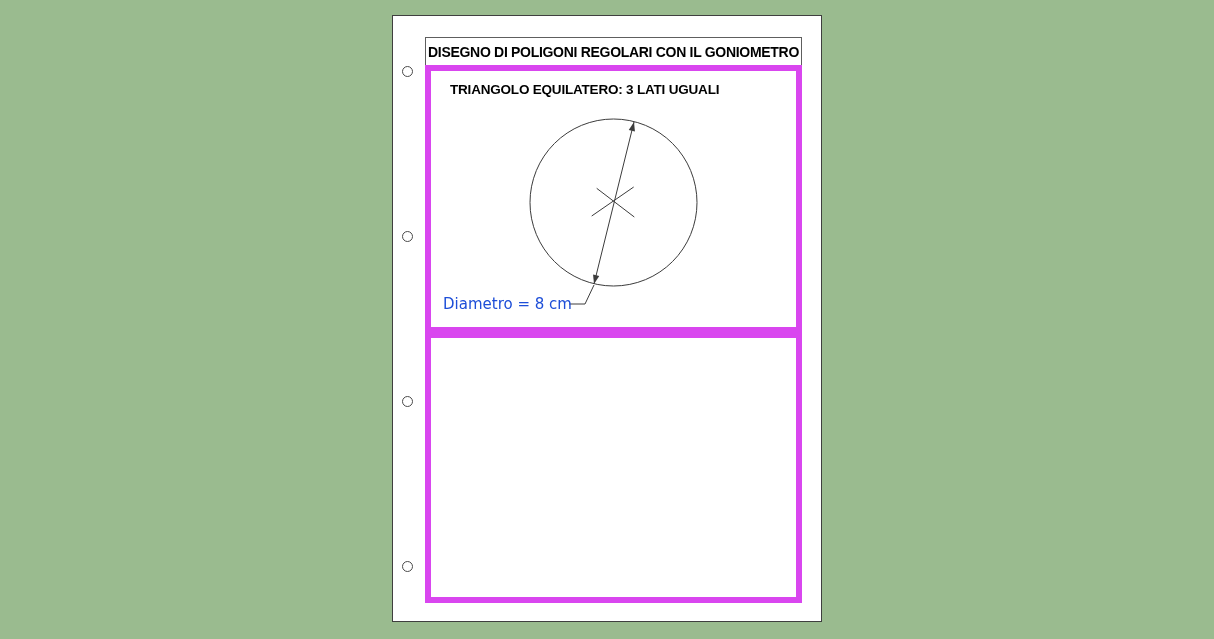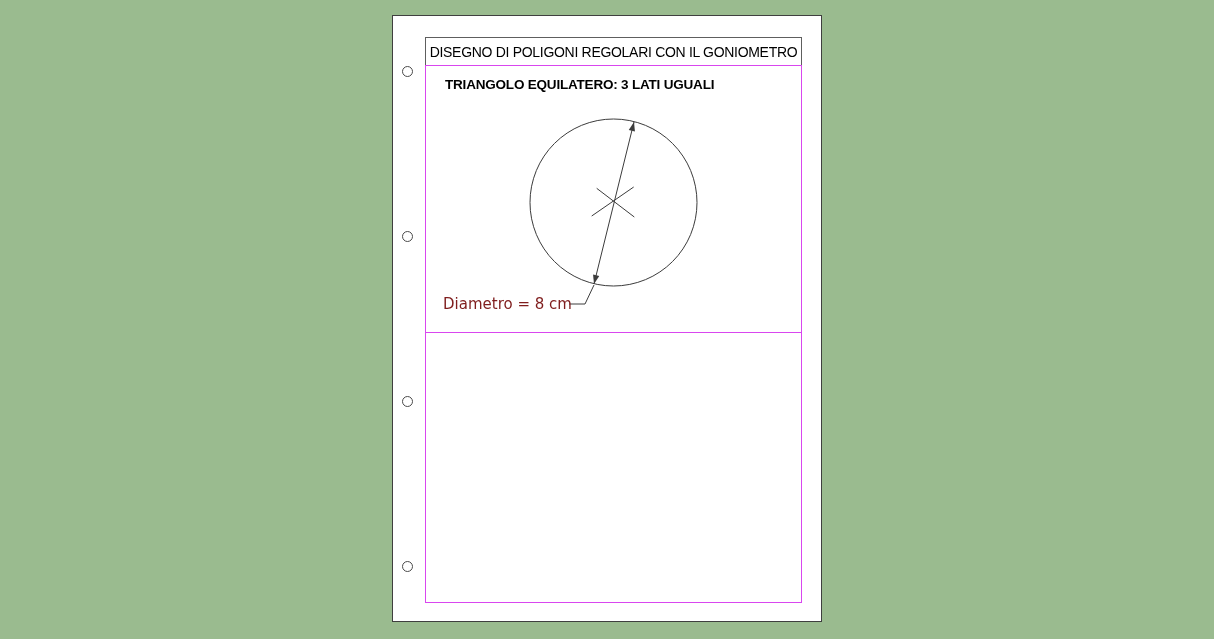--- a/index.html
+++ b/index.html
@@ -31,31 +31,31 @@
   .hole.h1 { top: 50px; }
   .hole.h2 { top: 215px; }
   .hole.h3 { top: 380px; }
   .hole.h4 { top: 545px; }
   .title-box {
     position: absolute;
     left: 32px; top: 21px;
     width: 377px; height: 29px;
     border: 1px solid #5E5E5E;
     display: flex; align-items: center; justify-content: center;
-    font-weight: normal;
+    font-weight: bold;
     font-size: 14px;
     letter-spacing: -0.3px;
     color: #000000;
     white-space: nowrap;
   }
   .section-box {
     position: absolute;
     left: 32px;
     width: 377px;
-    border: 1px solid #d946ef;
+    border: 6px solid #d946ef;
     background: transparent;
   }
   .box-triangle { top: 49px; height: 268px; }
   .box-empty    { top: 316px; height: 271px; }
   .heading-lines {
     position: absolute;
     left: 19px; top: 9px;
     font-weight: bold;
     font-size: 13.5px;
     letter-spacing: -0.2px;
@@ -69,21 +69,21 @@
     width: 430px; height: 607px;
     pointer-events: none;
   }
   .diam-label {
     position: absolute;
     left: 50px; top: 279px;
     width: 126px;
     text-align: left;
     font-family: "DejaVu Sans", sans-serif;
     font-size: 15px;
-    color: #7f1d1d;
+    color: #1d4ed8;
     white-space: nowrap;
     line-height: 18px;
   }
 </style>
 </head>
 <body>
 
 <div class="stage">
   <div class="paper">
 

